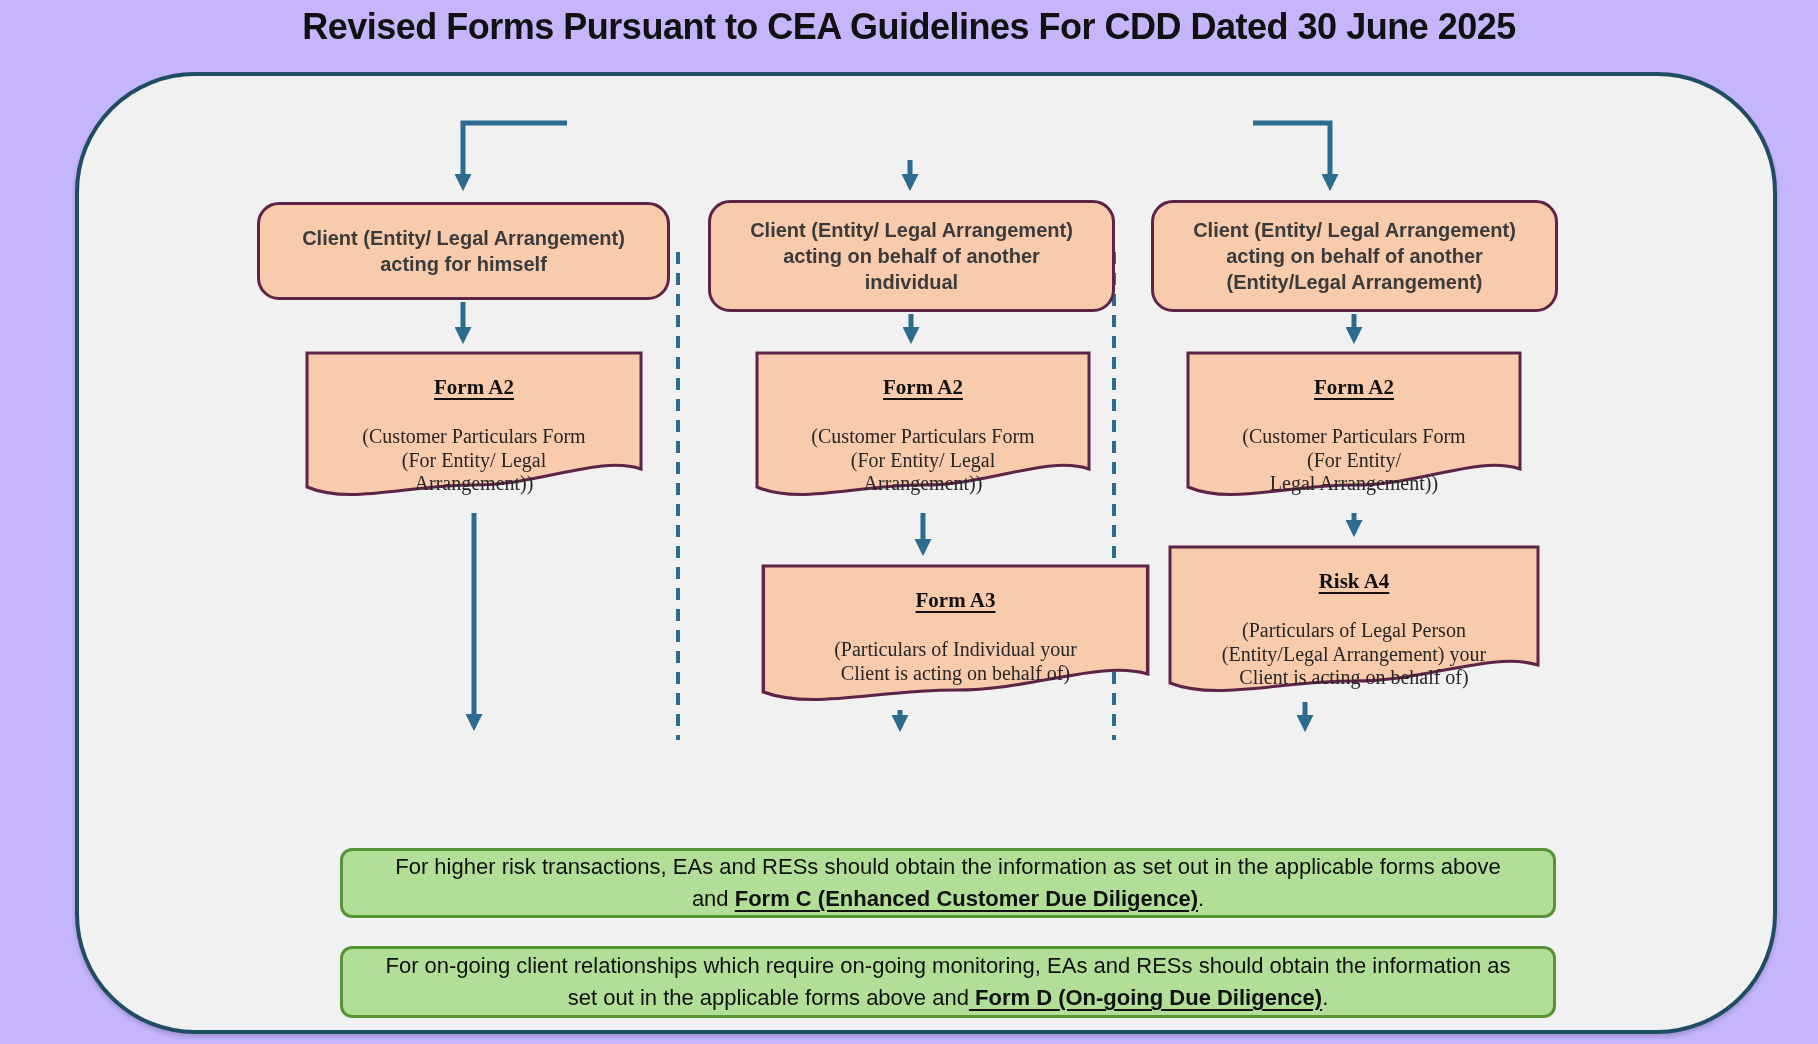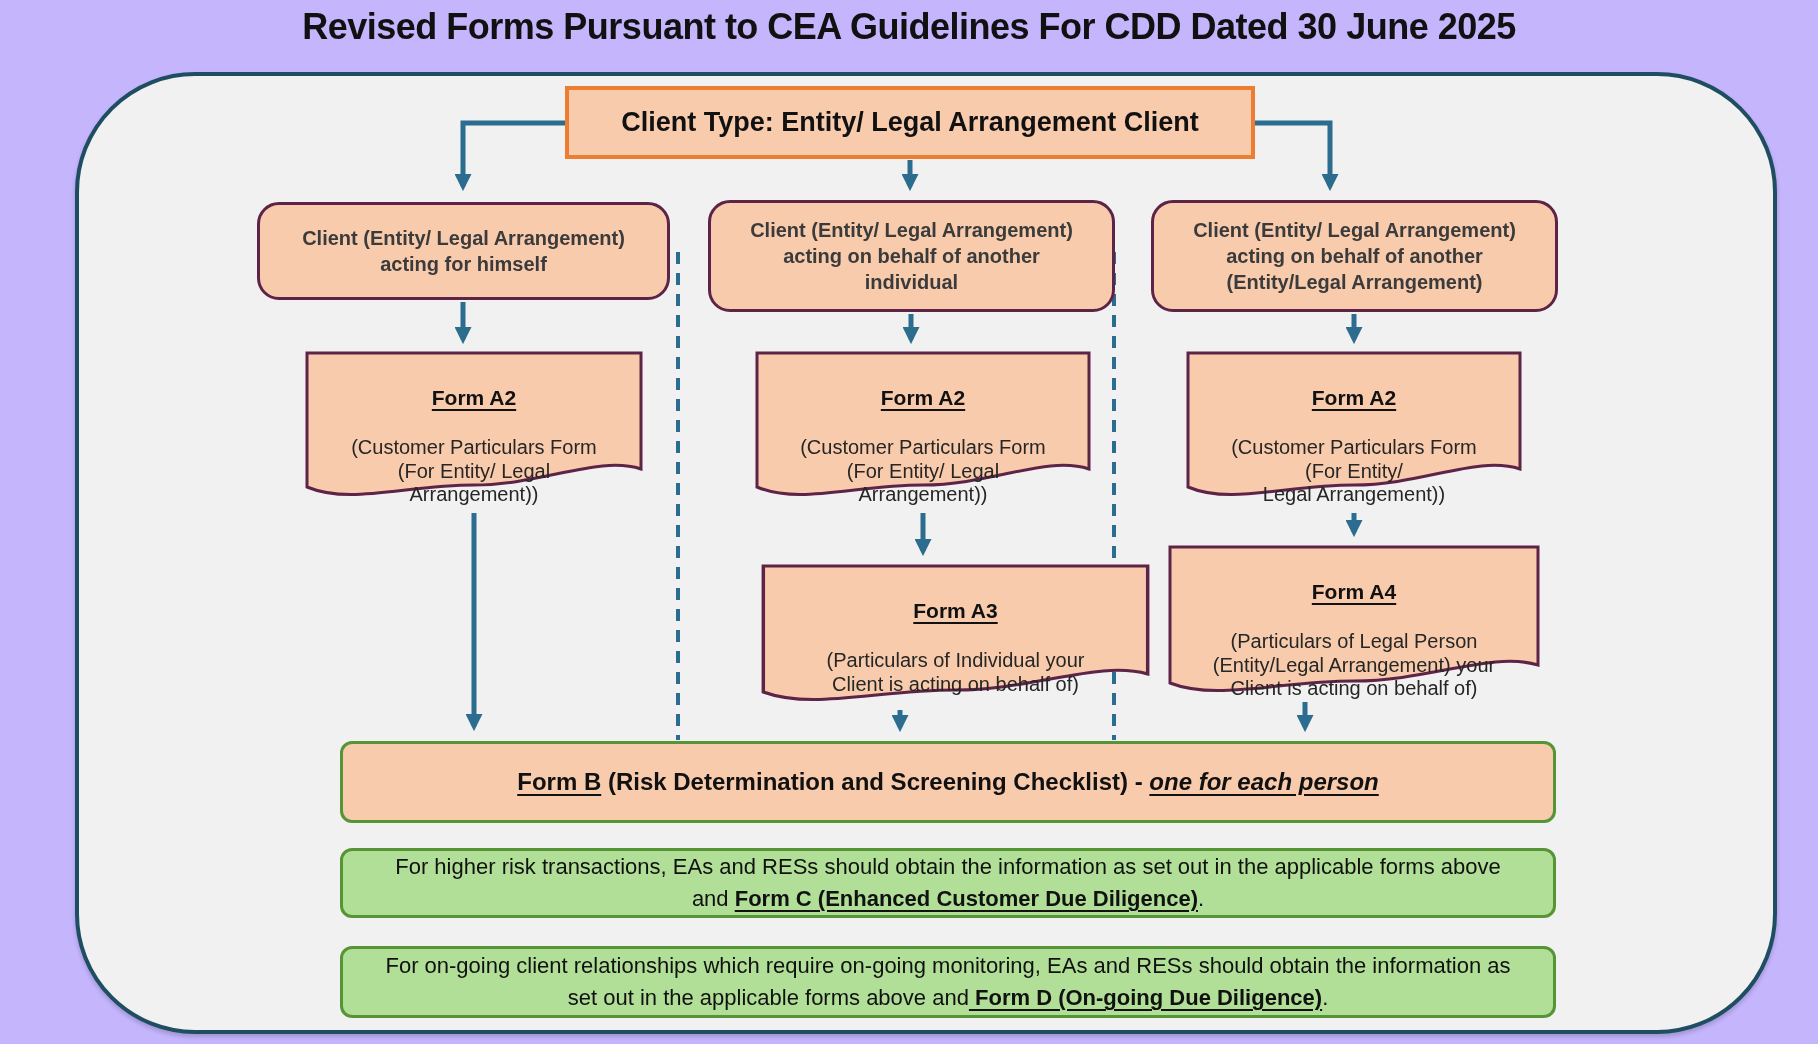--- a/index.html
+++ b/index.html
@@ -30,22 +30,22 @@
     font-size:20px; font-weight:bold; color:#3B3B3B; line-height:1.3;
     white-space:pre-line; padding:6px 10px;
   }
   .branch-left   { left:257px;  top:202px; width:413px; height:98px;  }
   .branch-middle { left:708px;  top:200px; width:407px; height:112px; }
   .branch-right  { left:1151px; top:200px; width:407px; height:112px; }
 
   .doc { position:absolute; }
   .doc svg.shape { position:absolute; left:0; top:0; width:100%; height:100%; }
   .doc .doc-text {
-    position:relative; text-align:center; padding-top:11px;
-    font-size:20px; color:#262626; line-height:1.18; white-space:pre-line;
+    position:relative; text-align:center; 
+    font-size:20px; color:#262626; line-height:1.18; white-space:pre-line;font-family:Liberation Serif, serif;
   }
   .doc .doc-title {
     display:inline-block; font-size:21px; font-weight:bold; color:#111;
     text-decoration:underline; text-underline-offset:4px; text-decoration-thickness:2px;
     margin-bottom:2px;
   }
   .doc-a2-left   { left:305px;  top:351px; width:338px; height:150px; }
   .doc-a2-middle { left:755px;  top:351px; width:336px; height:150px; }
   .doc-a2-right  { left:1186px; top:351px; width:336px; height:150px; }
   .doc-a3        { left:761px;  top:564px; width:389px; height:142px; }
@@ -94,23 +94,20 @@
       <path d="M900,710 L900,727" marker-end="url(#arr)"></path>
       <path d="M1354,513 L1354,532" marker-end="url(#arr)"></path>
       <path d="M1305,702 L1305,727" marker-end="url(#arr)"></path>
     </g>
     <g stroke="#2B6C8F" stroke-width="4" fill="none" stroke-dasharray="12 9">
       <line x1="678" y1="252" x2="678" y2="740"></line>
       <line x1="1114" y1="252" x2="1114" y2="740"></line>
     </g>
   </svg>
 
-  <div class="box client-type">
-    <span>Client Type: Entity/ Legal Arrangement Client</span>
-  </div>
 
   <div class="box branch branch-left">
     <span>Client (Entity/ Legal Arrangement)
 acting for himself</span>
   </div>
   <div class="box branch branch-middle">
     <span>Client (Entity/ Legal Arrangement)
 acting on behalf of another
 individual</span>
   </div>
@@ -165,32 +162,27 @@
       <span>(Particulars of Individual your
 Client is acting on behalf of)</span>
     </div>
   </div>
 
   <div class="doc doc-a4">
     <svg class="shape" viewBox="0 0 372 152" preserveAspectRatio="none">
       <path d="M2,2 H370 V120 C324,106 261,136 186,136 C111,136 48,156 2,138 Z" fill="#F8CBAD" stroke="#5E2447" stroke-width="3"></path>
     </svg>
     <div class="doc-text">
-      <span class="doc-title">Form A4</span><br>
+      <span class="doc-title">Risk A4</span><br>
       <span>(Particulars of Legal Person
 (Entity/Legal Arrangement) your
 Client is acting on behalf of)</span>
     </div>
   </div>
 
-  <div class="box form-b">
-    <span>
-      <span class="u">Form B</span><span> (Risk Determination and Screening Checklist) - </span><span class="u em">one for each person</span>
-    </span>
-  </div>
 
   <div class="box note note-2">
     <span>
       <span>For on-going client relationships which require on-going monitoring, EAs and RESs should obtain the information as set out in the applicable forms above and</span><b class="u"> Form D (On-going Due Diligence)</b><span>.</span>
     </span>
   </div>
 
   <div class="box note note-1">
     <span>
       <span>For higher risk transactions, EAs and RESs should obtain the information as set out in the applicable forms above and </span><b class="u">Form C (Enhanced Customer Due Diligence)</b><span>.</span>

